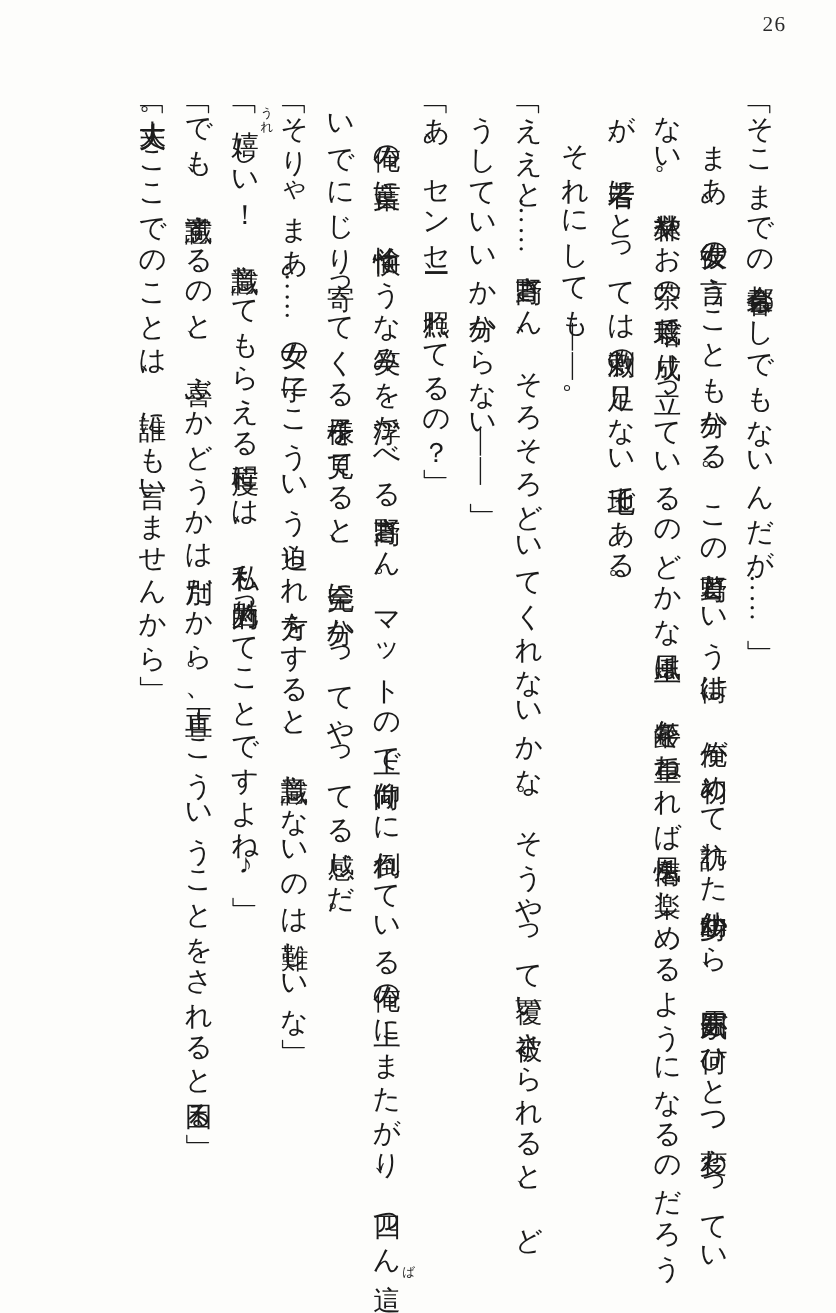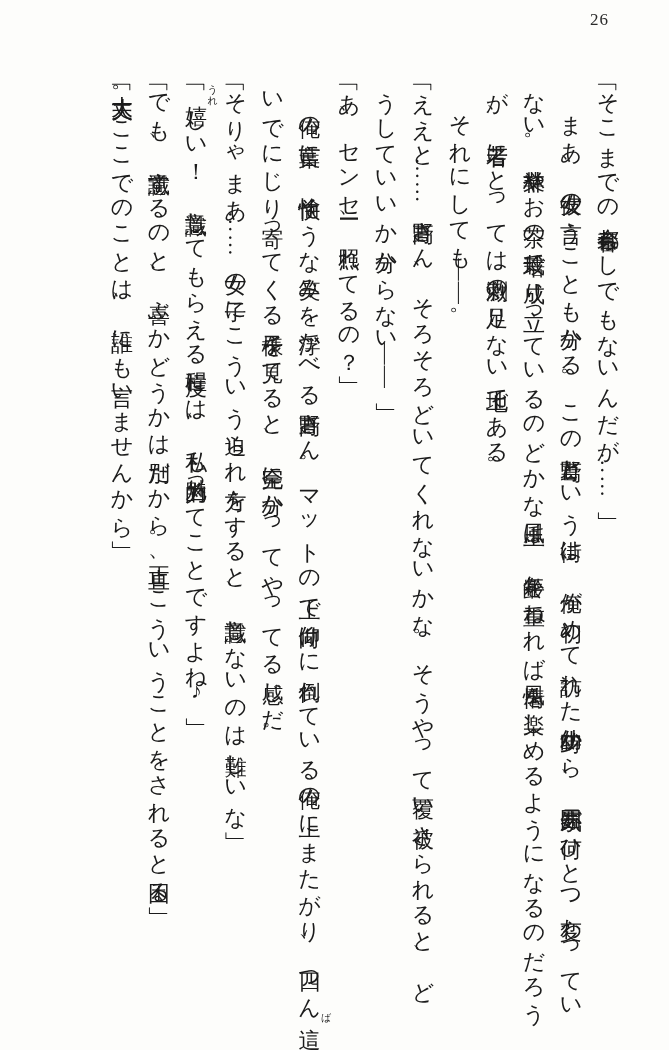--- a/index.html
+++ b/index.html
@@ -15,21 +15,21 @@
     font-family: "Liberation Serif", "DejaVu Serif", serif;
     color: #1b1b1b;
   }
   .page {
     position: absolute;
     inset: 0;
   }
   .page-number {
     position: absolute;
     top: 10px;
-    right: 60px;
+    right: 40px;
     font-size: 17px;
     letter-spacing: 1px;
     color: #2a2a2a;
   }
   .text-block {
     position: absolute;
     top: 77px;
     right: 42px;
     height: 940px;
     writing-mode: vertical-rl;

